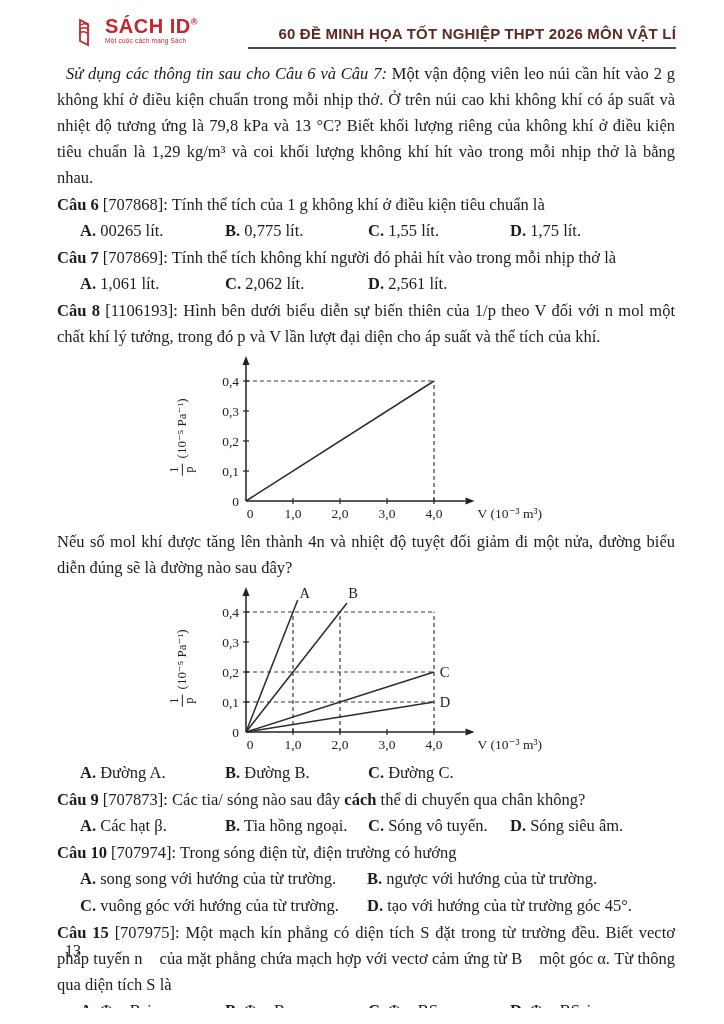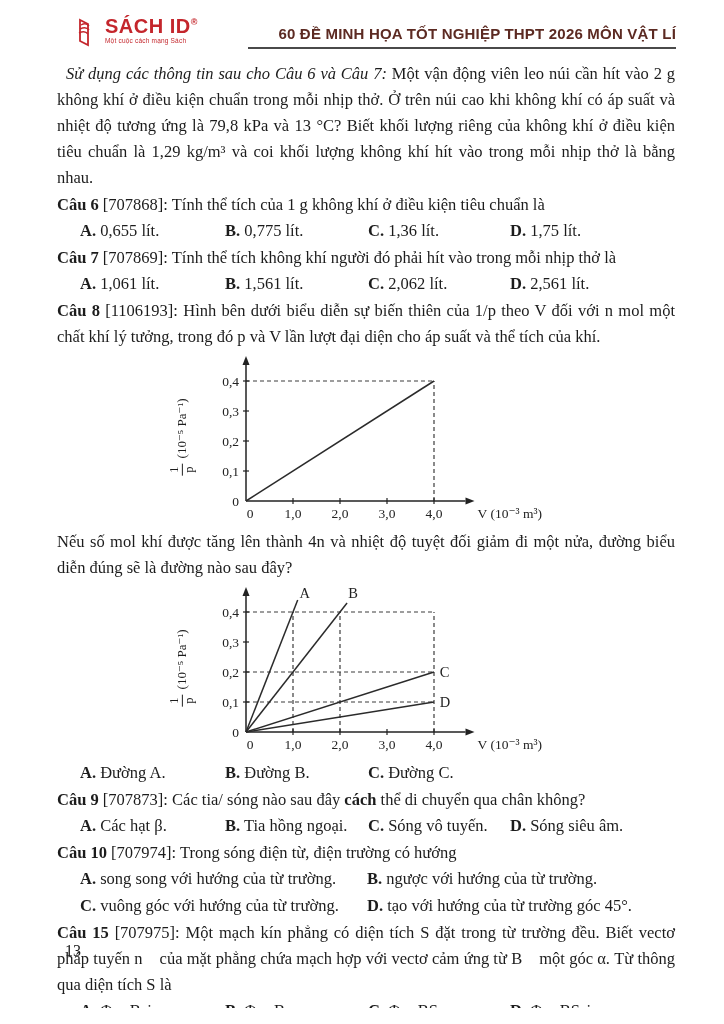--- a/index.html
+++ b/index.html
@@ -69,34 +69,33 @@
       <i>Sử dụng các thông tin sau cho Câu 6 và Câu 7:</i>
       <span>Một vận động viên leo núi cần hít vào 2 g không khí ở điều kiện chuẩn trong mỗi nhịp thở. Ở trên núi cao khi không khí có áp suất và nhiệt độ tương ứng là 79,8 kPa và 13 °C? Biết khối lượng riêng của không khí ở điều kiện tiêu chuẩn là 1,29 kg/m³ và coi khối lượng không khí hít vào trong mỗi nhịp thở là bằng nhau.</span>
     </p>
 
     <p class="qline">
       <b class="qlab">Câu 6</b>
       <span>[707868]:</span>
       <span>Tính thể tích của 1 g không khí ở điều kiện tiêu chuẩn là</span>
     </p>
     <div class="opts">
-      <span class="opt"><b>A.</b> <span>0,655 lít.</span></span>
+      <span class="opt"><b>A.</b> <span>00265 lít.</span></span>
       <span class="opt"><b>B.</b> <span>0,775 lít.</span></span>
-      <span class="opt"><b>C.</b> <span>1,36 lít.</span></span>
+      <span class="opt"><b>C.</b> <span>1,55 lít.</span></span>
       <span class="opt"><b>D.</b> <span>1,75 lít.</span></span>
     </div>
 
     <p class="qline">
       <b class="qlab">Câu 7</b>
       <span>[707869]:</span>
       <span>Tính thể tích không khí người đó phải hít vào trong mỗi nhịp thở là</span>
     </p>
     <div class="opts">
       <span class="opt"><b>A.</b> <span>1,061 lít.</span></span>
-      <span class="opt"><b>B.</b> <span>1,561 lít.</span></span>
       <span class="opt"><b>C.</b> <span>2,062 lít.</span></span>
       <span class="opt"><b>D.</b> <span>2,561 lít.</span></span>
     </div>
 
     <p class="para qline">
       <b class="qlab">Câu 8</b>
       <span>[1106193]:</span>
       <span>Hình bên dưới biểu diễn sự biến thiên của 1/p theo V đối với n mol một chất khí lý tưởng, trong đó p và V lần lượt đại diện cho áp suất và thể tích của khí.</span>
     </p>
 

